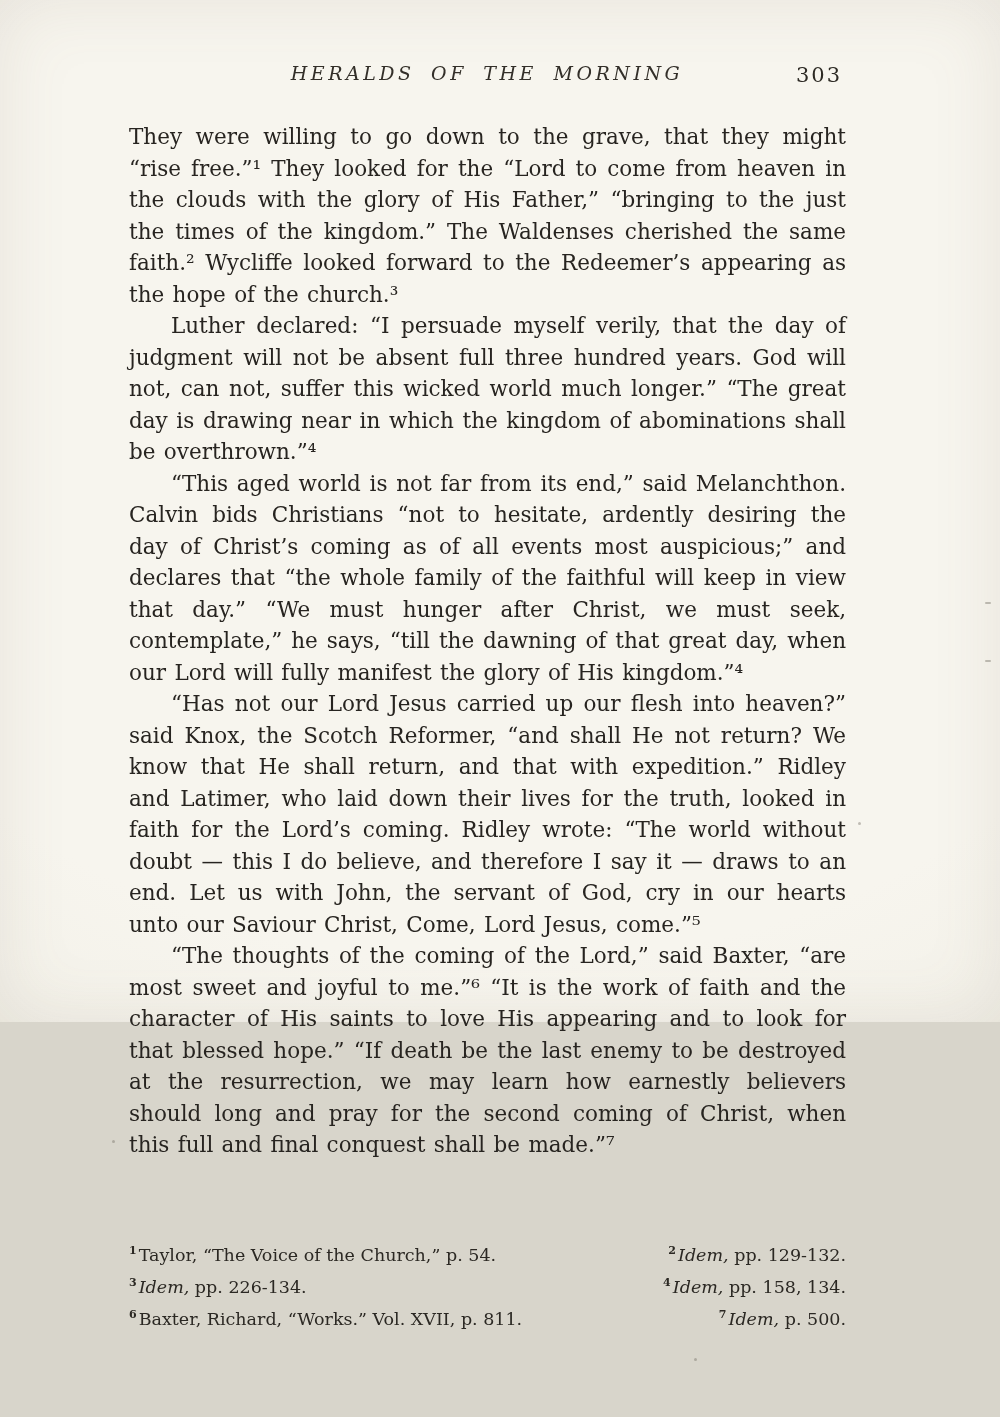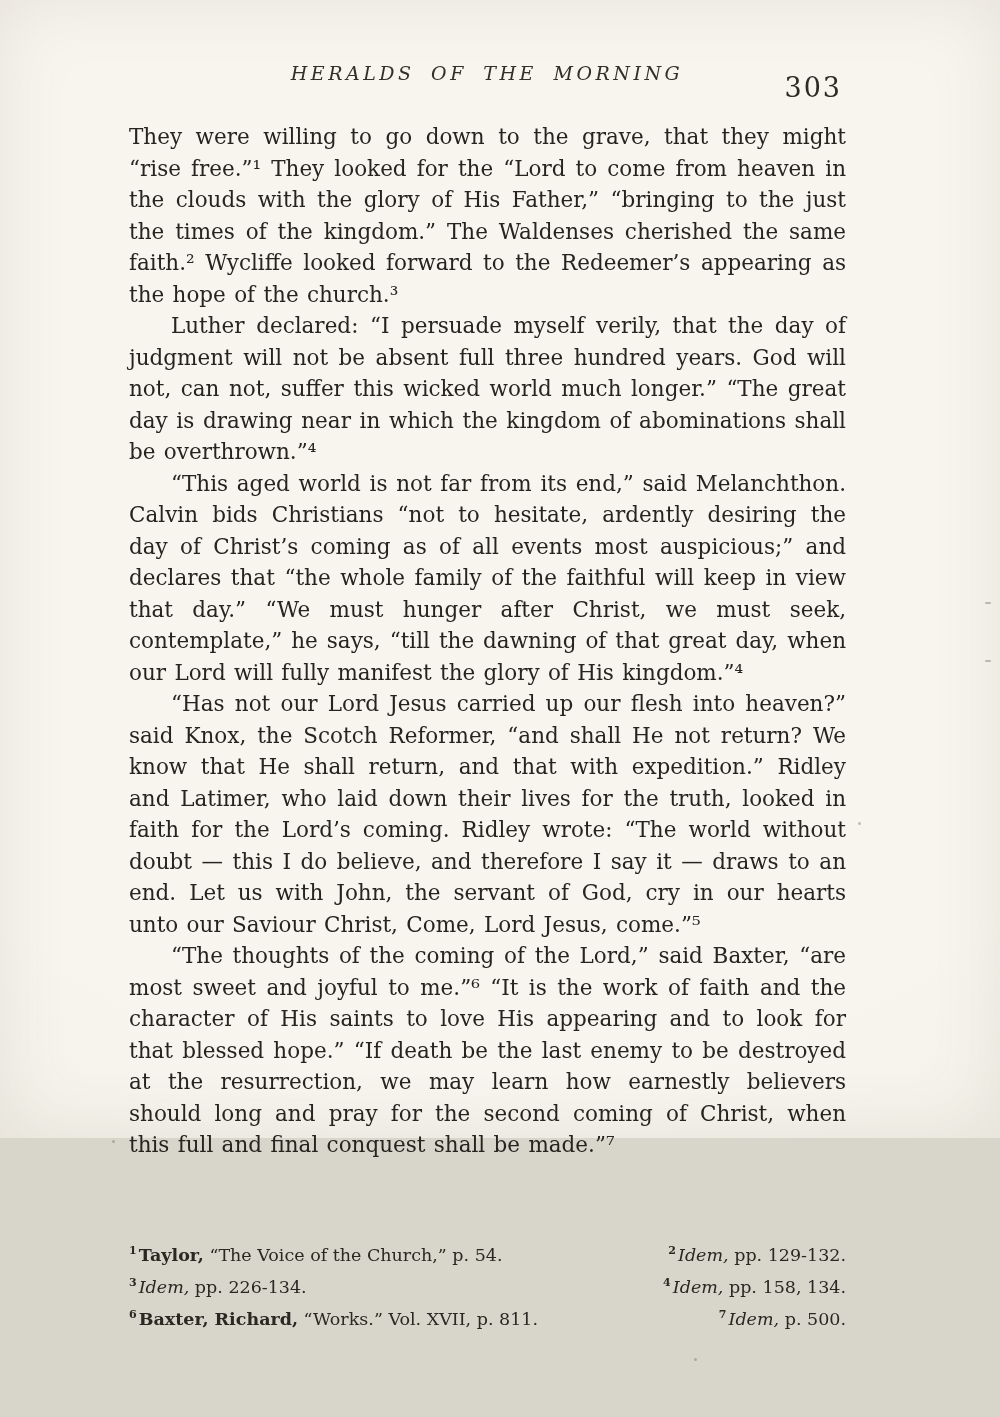--- a/index.html
+++ b/index.html
@@ -9,21 +9,21 @@
   }
   body {
     width: 1000px;
     height: 1417px;
     background: #d8d5cb;
     overflow: hidden;
   }
   .page {
     position: relative;
     width: 1000px;
-    height: 1138px;
+    height: 1022px;
     background: radial-gradient(ellipse 130% 95% at 50% 42%, #f7f5ee 55%, #edebe1 100%);
     color: #2a2722;
     font-family: "DejaVu Serif", "Liberation Serif", serif;
     box-shadow: inset 0 0 70px rgba(120,110,90,0.12);
   }
 
   
   .running-head {
     position: absolute;
     top: 60px;
@@ -39,22 +39,22 @@
     font-style: italic;
     font-size: 19px;
     letter-spacing: 3.5px;
     word-spacing: 7px;
     white-space: nowrap;
     color: #332f29;
   }
   .head-page-num {
     position: absolute;
     right: 2px;
-    top: 12px;
-    font-size: 27px;
+    top: 3px;
+    font-size: 21px;
     letter-spacing: 2px;
     color: #2d2a24;
   }
 
   
   .body-text {
     position: absolute;
     top: 109px;
     left: 129px;
     width: 717px;
@@ -87,21 +87,21 @@
     display: flex;
     justify-content: space-between;
     white-space: nowrap;
   }
   .fn-seg { display: inline-block; }
   .fn-marker {
     font-size: 11px;
     font-weight: bold;
     margin-right: 2px;
   }
-  .fn-source.bold { font-weight: bold; }
+  .fn-source.bold { font-weight: normal; }
   .fn-source.italic { font-style: italic; }
   .fn-detail { }
 
   
   .speck {
     position: absolute;
     background: #6b675d;
     border-radius: 50%;
     opacity: 0.4;
   }

